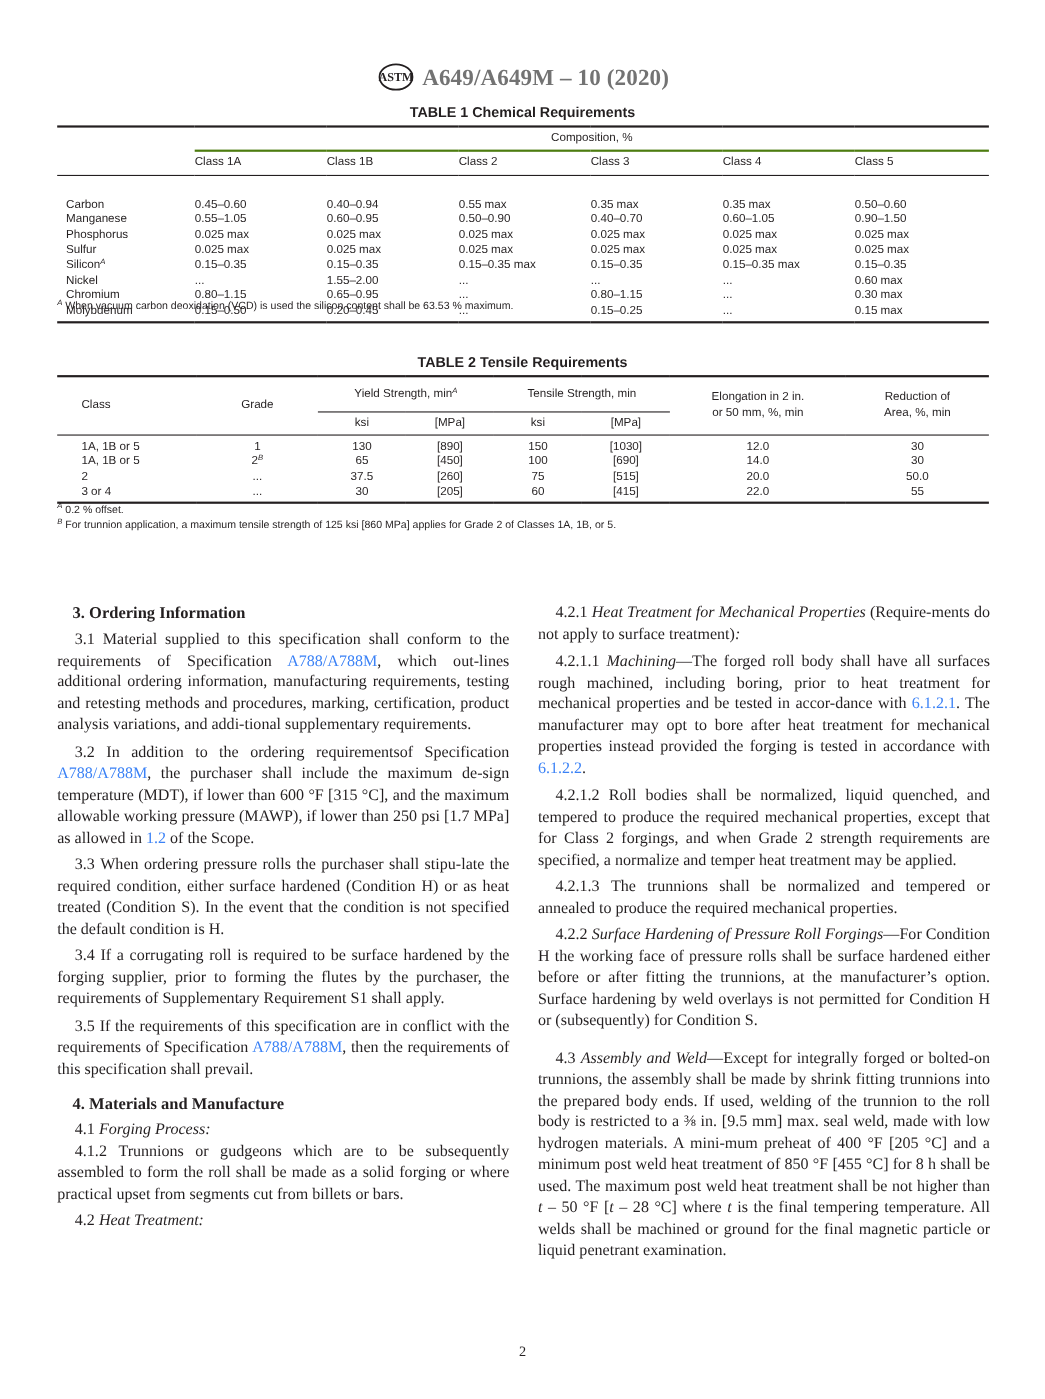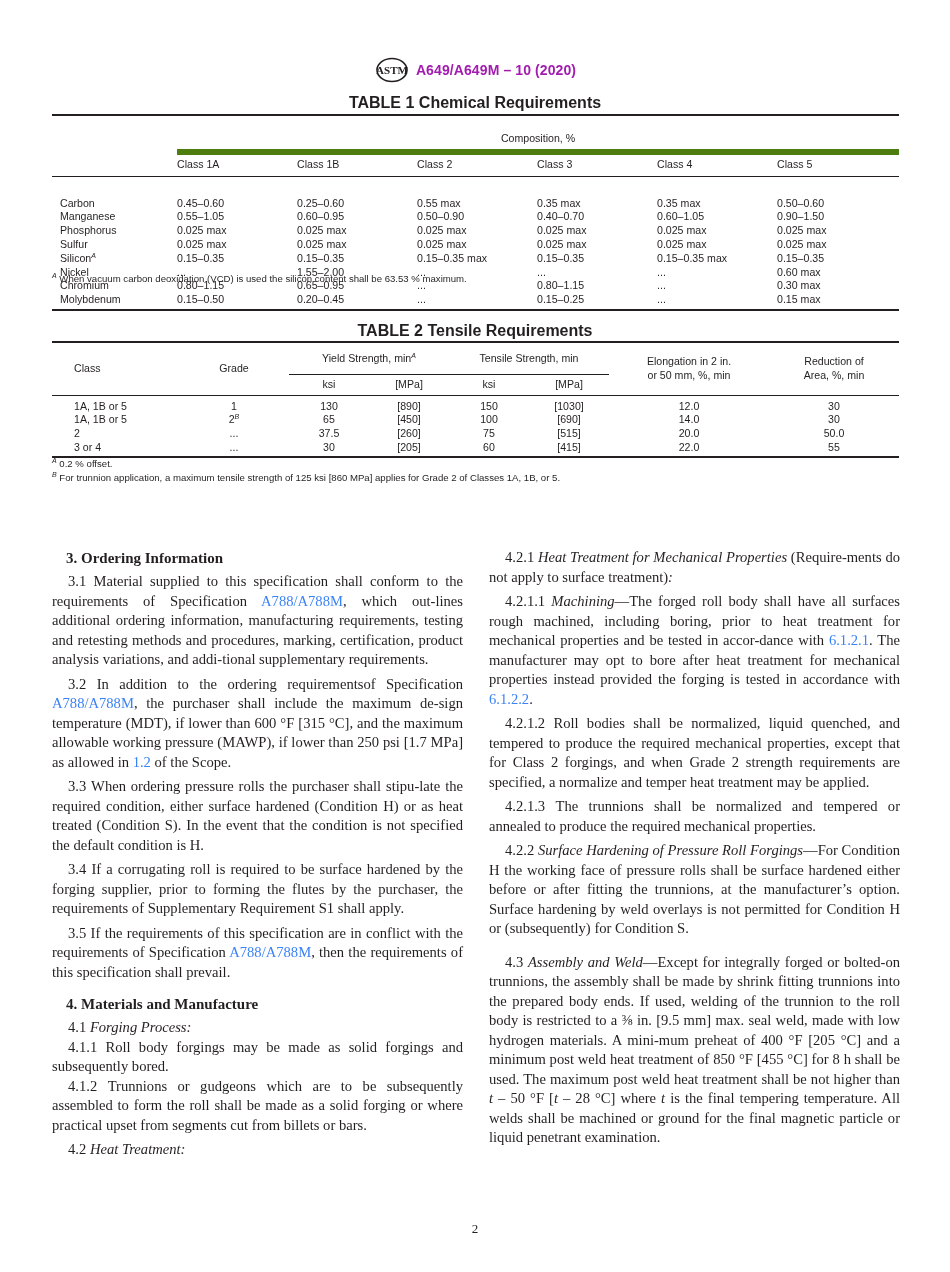--- a/index.html
+++ b/index.html
@@ -2,30 +2,30 @@
 <html><head>
   <meta charset="utf-8">
   <style>
     * { box-sizing: border-box; margin: 0; padding: 0; }
     html, body { width: 950px; height: 1272px; background: #ffffff; }
     body { position: relative; color: #231f20; font-family: "Liberation Serif", serif; overflow: hidden; }
 
     .header { position: absolute; top: 57px; left: 0; width: 950px; text-align: center; }
     .header-inner { display: inline-flex; align-items: center; gap: 6px; }
     .logo { width: 36px; height: 26px; display: inline-block; }
-    .doc-title { font-family: Liberation Sans, sans-serif; font-weight: bold; font-size: 14px; color: #a21caf; letter-spacing: 0.1px; }
-
-    .table-title { position: absolute; left: 0; width: 950px; text-align: center; font-family: "Liberation Sans", sans-serif; font-weight: bold; font-size: 16px; }
+    .doc-title { font-family: Liberation Serif, serif; font-weight: bold; font-size: 21px; color: #737373; letter-spacing: 0.1px; }
+
+    .table-title { position: absolute; left: 0; width: 950px; text-align: center; font-family: "Liberation Sans", sans-serif; font-weight: bold; font-size: 13px; }
 
     table.t { position: absolute; left: 52px; width: 847px; border-collapse: collapse; font-family: "Liberation Sans", sans-serif; font-size: 10.6px; color: #231f20; }
     table.t td, table.t th { font-weight: normal; text-align: left; padding: 0; line-height: 13.8px; vertical-align: top; }
 
     
     #t1 { top: 114px; border-top: 2px solid #231f20; border-bottom: 2px solid #231f20; }
-    #t1 .comp { padding-top: 16px; padding-bottom: 3px; border-bottom: 6px solid #4d7c0f; padding-left: 0; }
+    #t1 .comp { padding-top: 3px; padding-bottom: 3px; border-bottom: 2px solid #4d7c0f; padding-left: 0; }
     #t1 .classh th { padding-top: 3px; padding-bottom: 4px; border-bottom: 1px solid #231f20; }
     #t1 .classh th.blank { border-bottom: 1px solid #231f20; }
     #t1 tbody tr:first-child td { padding-top: 20px; }
     #t1 tbody tr:last-child td { padding-bottom: 2px; }
     #t1 td.el { padding-left: 8px; width: 125px; }
     #t1 td.v { width: 120px; }
 
     .fn { position: absolute; left: 52px; font-family: "Liberation Sans", sans-serif; font-size: 9.6px; color: #231f20; }
     sup { font-size: 7px; font-style: italic; vertical-align: 4px; line-height: 0; }
 
@@ -80,21 +80,21 @@
       <th>Class 2</th>
       <th>Class 3</th>
       <th>Class 4</th>
       <th>Class 5</th>
     </tr>
   </thead>
   <tbody>
     <tr>
       <td class="el">Carbon</td>
       <td class="v">0.45–0.60</td>
-      <td class="v">0.25–0.60</td>
+      <td class="v">0.40–0.94</td>
       <td class="v">0.55 max</td>
       <td class="v">0.35 max</td>
       <td class="v">0.35 max</td>
       <td>0.50–0.60</td>
     </tr>
     <tr>
       <td class="el">Manganese</td>
       <td class="v">0.55–1.05</td>
       <td class="v">0.60–0.95</td>
       <td class="v">0.50–0.90</td>
@@ -235,21 +235,20 @@
 
 <div class="col left">
   <h2>3.  Ordering Information</h2>
   <p><span>3.1</span>&nbsp;<span>Material supplied to this specification shall conform to the requirements of Specification </span><span class="link">A788/A788M</span><span>, which out-lines additional ordering information, manufacturing requirements, testing and retesting methods and procedures, marking, certification, product analysis variations, and addi-tional supplementary requirements.</span></p>
   <p><span>3.2</span>&nbsp;<span>In addition to the ordering requirementsof Specification </span><span class="link">A788/A788M</span><span>, the purchaser shall include the maximum de-sign temperature (MDT), if lower than 600 °F [315 °C], and the maximum allowable working pressure (MAWP), if lower than 250 psi [1.7 MPa] as allowed in </span><span class="link">1.2</span><span> of the Scope.</span></p>
   <p><span>3.3</span>&nbsp;<span>When ordering pressure rolls the purchaser shall stipu-late the required condition, either surface hardened (Condition H) or as heat treated (Condition S). In the event that the condition is not specified the default condition is H.</span></p>
   <p><span>3.4</span>&nbsp;<span>If a corrugating roll is required to be surface hardened by the forging supplier, prior to forming the flutes by the purchaser, the requirements of Supplementary Requirement S1 shall apply.</span></p>
   <p><span>3.5</span>&nbsp;<span>If the requirements of this specification are in conflict with the requirements of Specification </span><span class="link">A788/A788M</span><span>, then the requirements of this specification shall prevail.</span></p>
   <h2 class="second">4.  Materials and Manufacture</h2>
   <p class="tight"><span>4.1</span>&nbsp;<span class="it">Forging Process:</span></p>
-  <p class="tight"><span>4.1.1</span>&nbsp;<span>Roll body forgings may be made as solid forgings and subsequently bored.</span></p>
   <p><span>4.1.2</span>&nbsp;<span>Trunnions or gudgeons which are to be subsequently assembled to form the roll shall be made as a solid forging or where practical upset from segments cut from billets or bars.</span></p>
   <p><span>4.2</span>&nbsp;<span class="it">Heat Treatment:</span></p>
 </div>
 
 <div class="col right">
   <p><span>4.2.1</span>&nbsp;<span class="it">Heat Treatment for Mechanical Properties</span><span> (Require-ments do not apply to surface treatment)</span><span class="it">:</span></p>
   <p><span>4.2.1.1</span>&nbsp;<span class="it">Machining</span><span>—The forged roll body shall have all surfaces rough machined, including boring, prior to heat treatment for mechanical properties and be tested in accor-dance with </span><span class="link">6.1.2.1</span><span>. The manufacturer may opt to bore after heat treatment for mechanical properties instead provided the forging is tested in accordance with </span><span class="link">6.1.2.2</span><span>.</span></p>
   <p><span>4.2.1.2</span>&nbsp;<span>Roll bodies shall be normalized, liquid quenched, and tempered to produce the required mechanical properties, except that for Class 2 forgings, and when Grade 2 strength requirements are specified, a normalize and temper heat treatment may be applied.</span></p>
   <p><span>4.2.1.3</span>&nbsp;<span>The trunnions shall be normalized and tempered or annealed to produce the required mechanical properties.</span></p>
   <p><span>4.2.2</span>&nbsp;<span class="it">Surface Hardening of Pressure Roll Forgings</span><span>—For Condition H the working face of pressure rolls shall be surface hardened either before or after fitting the trunnions, at the manufacturer’s option. Surface hardening by weld overlays is not permitted for Condition H or (subsequently) for Condition S.</span></p>

